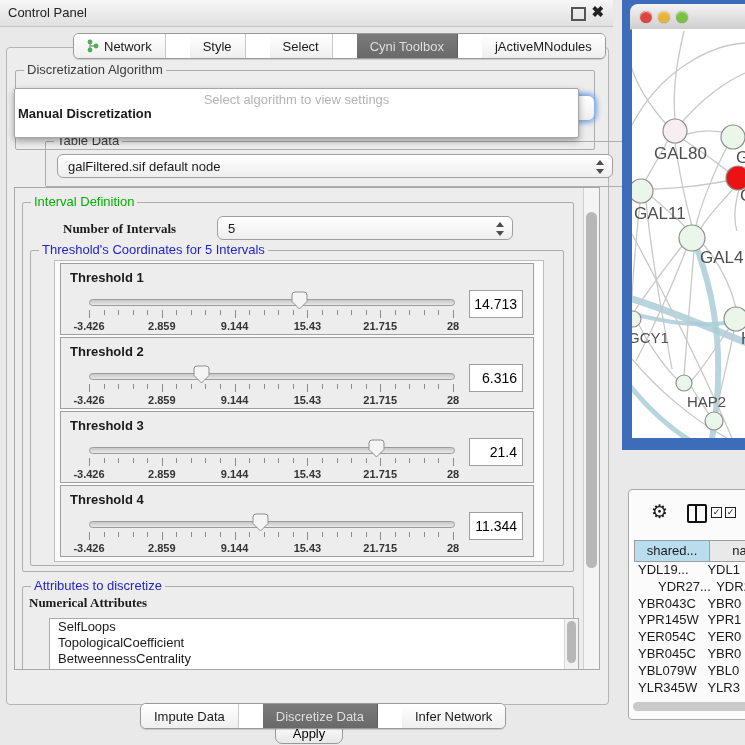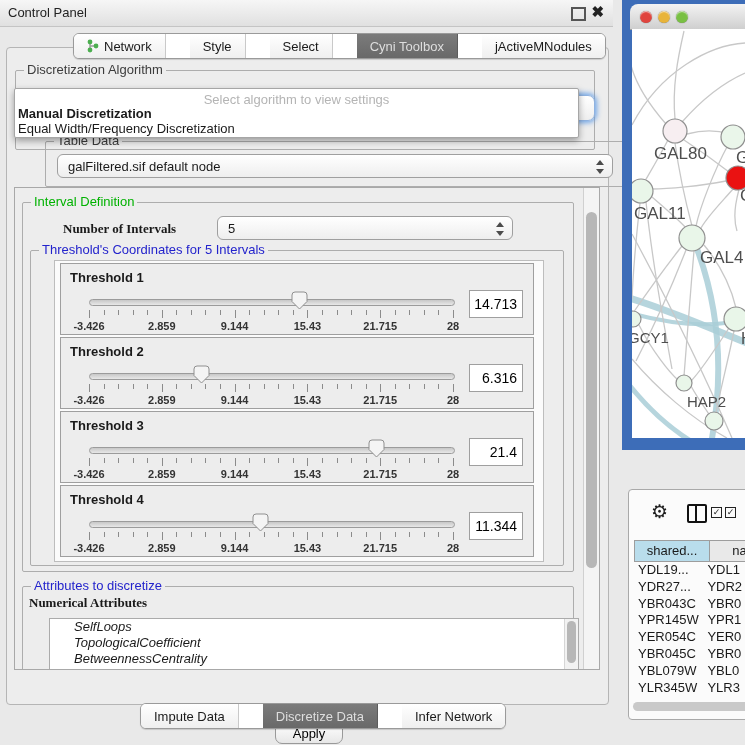--- a/index.html
+++ b/index.html
@@ -47,21 +47,21 @@
   .th-label{position:absolute;left:9px;top:6px;font-size:13px;font-weight:bold;}
   .slider{position:absolute;left:20px;top:30px;width:396px;height:40px;}
   .track{position:absolute;left:8px;top:5px;width:364px;height:5px;border:1px solid #9b9b9b;border-radius:4px;background:linear-gradient(#c7c7c7,#e8e8e8);}
   .tick{position:absolute;top:16px;width:1px;height:5px;background:#8b8b8b;}
   .tick.major{height:8px;}
   .ticklabel{position:absolute;top:26px;width:60px;text-align:center;font-size:11px;font-weight:bold;color:#333;}
   .thumb{position:absolute;top:-3px;}
   .th-value{position:absolute;left:408px;top:26px;width:54px;height:28px;border:1px solid #9f9f9f;background:#fff;font-size:14px;font-family:"Liberation Sans",sans-serif;text-align:right;padding:0 5px 0 0;box-sizing:border-box;}
   
   .attrlist{position:absolute;left:34px;top:430px;width:528px;height:70px;background:#fff;border:1px solid #ababab;font-size:13px;overflow:hidden;}
-  .attr-item{padding-left:24px;line-height:16px;height:16px;font-style:italic;}
+  .attr-item{padding-left:8px;line-height:16px;height:16px;}
   .attr-scroll{position:absolute;right:0;top:0;width:13px;height:100%;background:#f2f2f2;border-left:1px solid #d6d6d6;}
   .attr-thumb{position:absolute;left:2px;top:2px;width:9px;height:42px;border-radius:5px;background:#b7b7b7;}
   .label-b{position:absolute;font-size:13px;font-weight:bold;font-family:Liberation Serif, serif;}
   
   .applybtn{position:absolute;left:268px;top:674px;width:68px;height:22px;border:1px solid #999;border-radius:7px;background:linear-gradient(#ffffff,#e7e7e7);font-size:13px;font-family:"Liberation Sans",sans-serif;}
   
   .netframe{position:absolute;left:622px;top:0;width:123px;height:450px;background:#3d6db8;}
   .nettitle{position:absolute;left:8px;top:4px;width:115px;height:25px;background:linear-gradient(#f3f3f3,#cfcfcf);border-radius:8px 0 0 0;border-bottom:1px solid #9b9b9b;}
   .light{position:absolute;top:7px;width:12px;height:12px;border-radius:50%;box-shadow:inset 0 1px 1px rgba(255,255,255,.7), 0 0 1px rgba(0,0,0,.6);}
   .netcanvas{position:absolute;left:10px;top:29px;width:113px;height:409px;background:#fff;overflow:hidden;}
@@ -362,21 +362,20 @@
         </div>
     </div>
 
     <button class="applybtn">Apply</button>
   </div>
 
   <div class="combo-fragment"></div>
   <div class="dropdown">
     <div class="dd-placeholder">Select algorithm to view settings</div>
     <div class="dd-item sel">Manual Discretization</div>
-    <div class="dd-item opt">Equal Width/Frequency Discretization</div>
   </div>
 
   <div class="tabstrip bottom-tabs">
     <div class="tab">
         <span>Impute Data</span>
       </div>
     <div class="tab active">
         <span>Discretize Data</span>
       </div>
     <div class="tab">
@@ -454,21 +453,21 @@
     <div class="tphead" id="tp-head">
         <span class="hc sel" style="width: 76px;">shared...</span>
         <span class="hc plain" style="width: 60px;">na</span>
       </div>
     <div class="tbody" id="tp-body">
         <div class="trow">
           <span style="width: 76px; padding-left: 4px;">YDL19...</span>
           <span style="width: 60px; padding-left: 4px;">YDL1</span>
         </div>
         <div class="trow">
-          <span style="width: 76px; padding-left: 4px;">YDR27...</span>
+          <span style="width: 76px; padding-left: 4px; margin-left: 20px;">YDR27...</span>
           <span style="width: 60px; padding-left: 4px;">YDR2</span>
         </div>
         <div class="trow">
           <span style="width: 76px; padding-left: 4px;">YBR043C</span>
           <span style="width: 60px; padding-left: 4px;">YBR0</span>
         </div>
         <div class="trow">
           <span style="width: 76px; padding-left: 4px;">YPR145W</span>
           <span style="width: 60px; padding-left: 4px;">YPR1</span>
         </div>

